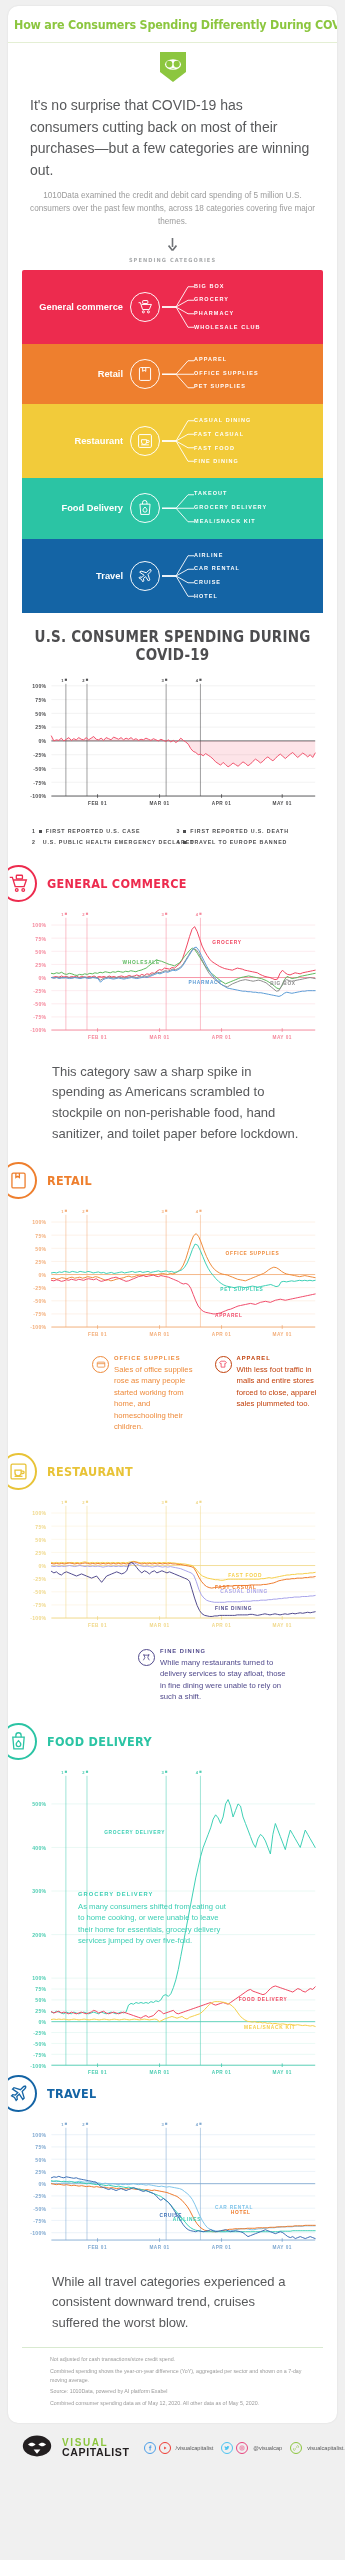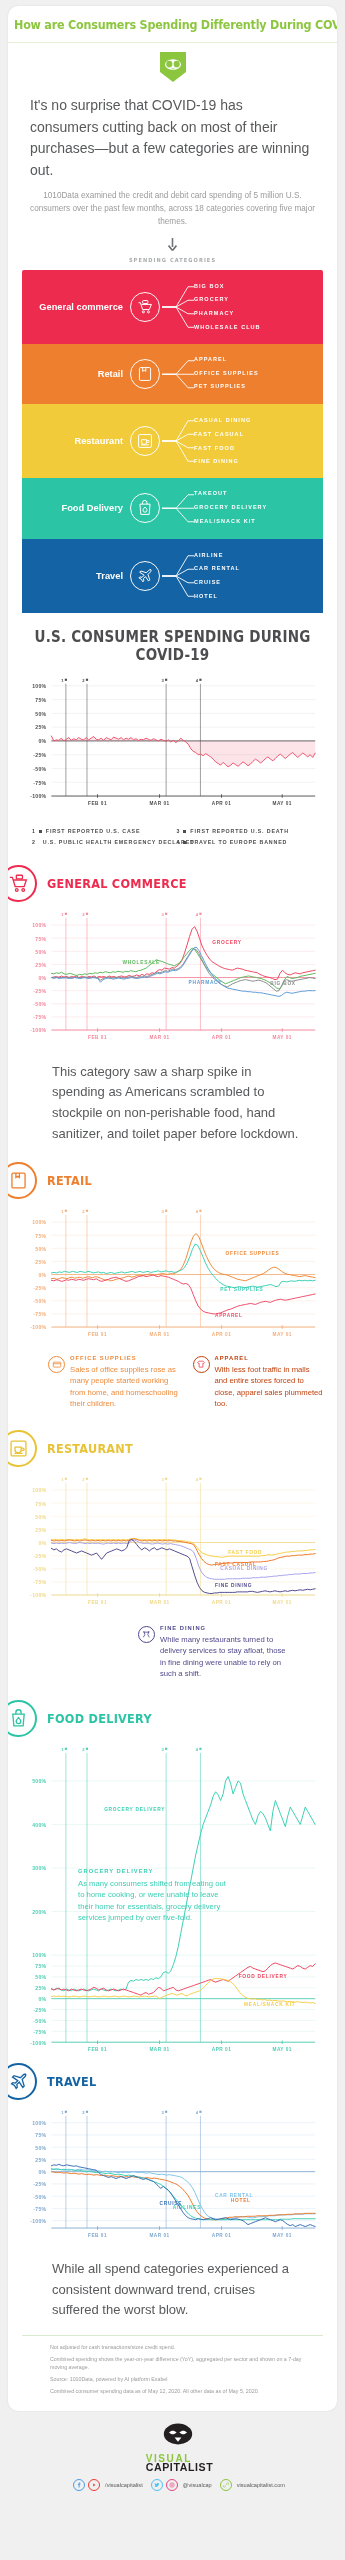--- a/index.html
+++ b/index.html
@@ -159,40 +159,40 @@
   
   .note {
     color: #58595b;
     font-size: 13px;
     line-height: 1.58;
     padding: 8px 34px 4px 44px;
   }
   .note.center-ish { padding-left: 44px; padding-right: 40px; }
 
   
-  .callouts { display: flex; padding: 4px 14px 6px 40px; gap: 14px; }
+  .callouts { display: flex; padding: 4px 14px 6px 40px; gap: 14px; margin-left: 44px; }
   .callout { display: flex; flex: 1; }
   .callout-badge {
     width: 17px; height: 17px; border-radius: 50%;
     border: 1.6px solid currentColor;
     flex: none; margin-right: 5px; margin-top: 1px;
     display: flex; align-items: center; justify-content: center;
   }
   .callout-title {
     font-size: 5.8px; font-weight: bold; letter-spacing: 1px;
     margin-bottom: 3px;
   }
   .callout-body { font-size: 7.7px; line-height: 1.5; }
   .callout-single { display: flex; padding: 6px 48px 6px 130px; }
 
   
   .foot-rule { border-top: 1.4px solid #d9ead0; margin: 10px 14px 0 14px; }
   .foot-notes { padding: 7px 18px 12px 42px; }
   .foot-notes p { color: #9b9b9b; font-size: 5.3px; line-height: 1.65; margin-bottom: 3px; }
-  .brandbar { display: flex; align-items: center; padding: 12px 4px 14px 14px; gap: 6px; flex-direction: column; }
+  .brandbar { display: flex; align-items: center; padding: 12px 4px 14px 14px; gap: 6px; }
   .vc-word { line-height: 0.88; margin-left: 4px; }
   .vc-visual { font-size: 10px; font-weight: bold; letter-spacing: 1.6px; color: #8cc63f;
                font-family: "Liberation Sans", sans-serif; }
   .vc-capital { font-size: 10.6px; font-weight: bold; letter-spacing: 0.6px; color: #231f20; }
   .social { display: flex; align-items: center; gap: 3px; margin-left: 8px; }
   .soc-ring {
     width: 12px; height: 12px; border-radius: 50%;
     border: 1.3px solid currentColor;
     display: flex; align-items: center; justify-content: center;
     flex: none;
@@ -699,21 +699,21 @@
           <line x1="191.42" y1="12" x2="191.42" y2="306" stroke="#4DCDB2" stroke-width="0.55"></line>
           <text x="188.92" y="10" text-anchor="end" font-size="4.2" font-weight="bold" fill="#4DCDB2" font-family="&quot;Liberation Sans&quot;, sans-serif">4</text>
           <rect x="190.32" y="6.8" width="2.2" height="2.2" fill="#4DCDB2"></rect>
           <path d="M40.00 252.02 L42.53 252.91 L45.06 251.14 L47.58 252.02 L50.11 252.91 L52.64 253.79 L55.17 252.02 L57.70 252.91 L60.23 253.79 L62.75 252.02 L65.28 252.91 L67.81 253.79 L70.34 252.91 L72.87 252.02 L75.40 252.91 L77.92 253.79 L80.45 252.91 L82.98 252.02 L85.51 252.91 L88.04 253.79 L90.57 252.02 L93.09 252.91 L95.62 253.79 L98.15 252.91 L100.68 252.02 L103.21 252.91 L105.74 253.79 L108.26 252.91 L110.79 252.02 L113.32 252.91 L115.85 252.02 L118.38 244.95 L120.91 243.18 L123.43 244.06 L125.96 242.29 L128.49 243.18 L131.02 242.29 L133.55 243.18 L136.08 242.29 L138.60 243.18 L141.13 241.41 L143.66 242.29 L146.19 240.52 L148.72 241.41 L151.25 239.64 L153.77 235.21 L156.30 234.33 L158.83 236.10 L161.36 233.44 L163.89 227.25 L166.42 219.28 L168.94 208.67 L171.47 195.39 L174.00 182.12 L176.53 168.85 L179.06 155.58 L181.58 142.30 L184.11 129.03 L186.64 115.76 L189.17 104.70 L191.70 93.64 L194.23 84.79 L196.75 78.15 L199.28 71.52 L201.81 64.88 L204.34 56.03 L206.87 51.61 L209.40 54.70 L211.92 60.45 L214.45 53.82 L216.98 40.55 L219.51 36.12 L222.04 42.76 L224.57 53.82 L227.09 47.18 L229.62 40.55 L232.15 42.76 L234.68 53.82 L237.21 60.45 L239.74 67.09 L242.26 73.73 L244.79 80.36 L247.32 84.79 L249.85 75.94 L252.38 71.52 L254.91 73.73 L257.43 78.15 L259.96 84.79 L262.49 91.42 L265.02 71.52 L267.55 60.45 L270.08 67.09 L272.60 73.73 L275.13 80.36 L277.66 87.00 L280.19 75.94 L282.72 67.09 L285.25 71.52 L287.77 75.94 L290.30 80.36 L292.83 84.79 L295.36 75.94 L297.89 67.09 L300.42 71.52 L302.94 75.94 L305.47 80.36 L308.00 84.79 " fill="none" stroke="#3CCFB4" stroke-width="1" stroke-linejoin="round" stroke-linecap="round"></path>
           <text x="93.6" y="71.51515151515153" font-size="4.9" font-weight="bold" fill="#3CCFB4" letter-spacing="0.75" font-family="&quot;Liberation Sans&quot;, sans-serif">GROCERY DELIVERY</text>
           <path d="M40.00 251.58 L42.53 252.91 L45.06 252.02 L47.58 251.14 L50.11 252.91 L52.64 252.02 L55.17 252.91 L57.70 253.79 L60.23 252.02 L62.75 252.91 L65.28 253.79 L67.81 252.91 L70.34 252.02 L72.87 252.91 L75.40 253.79 L77.92 252.91 L80.45 252.02 L82.98 250.25 L85.51 251.14 L88.04 252.91 L90.57 252.02 L93.09 251.14 L95.62 252.91 L98.15 253.79 L100.68 252.91 L103.21 252.02 L105.74 252.91 L108.26 253.79 L110.79 252.91 L113.32 252.02 L115.85 252.91 L118.38 253.79 L120.91 254.68 L123.43 255.56 L125.96 256.45 L128.49 257.33 L131.02 258.22 L133.55 256.45 L136.08 255.56 L138.60 257.33 L141.13 256.45 L143.66 255.56 L146.19 252.91 L148.72 250.25 L151.25 251.14 L153.77 253.79 L156.30 252.91 L158.83 252.02 L161.36 251.14 L163.89 250.25 L166.42 252.91 L168.94 253.79 L171.47 252.91 L174.00 252.02 L176.53 251.14 L179.06 250.25 L181.58 249.37 L184.11 248.48 L186.64 247.60 L189.17 246.72 L191.70 245.83 L194.23 244.95 L196.75 244.06 L199.28 243.18 L201.81 242.29 L204.34 244.06 L206.87 244.95 L209.40 244.06 L211.92 243.18 L214.45 242.29 L216.98 243.18 L219.51 244.06 L222.04 242.29 L224.57 240.52 L227.09 238.75 L229.62 236.98 L232.15 235.21 L234.68 233.44 L237.21 231.67 L239.74 229.90 L242.26 229.02 L244.79 230.79 L247.32 231.67 L249.85 232.56 L252.38 233.44 L254.91 234.33 L257.43 233.44 L259.96 230.79 L262.49 228.13 L265.02 226.36 L267.55 225.48 L270.08 226.36 L272.60 227.25 L275.13 228.13 L277.66 229.02 L280.19 229.90 L282.72 230.79 L285.25 231.67 L287.77 229.90 L290.30 228.13 L292.83 229.02 L295.36 230.79 L297.89 231.67 L300.42 229.90 L302.94 228.13 L305.47 229.02 L308.00 226.36 " fill="none" stroke="#F0455F" stroke-width="1" stroke-linejoin="round" stroke-linecap="round"></path>
           <text x="230.28" y="240.9636363636364" font-size="4.9" font-weight="bold" fill="#F0455F" letter-spacing="0.75" font-family="&quot;Liberation Sans&quot;, sans-serif">FOOD DELIVERY</text>
           <path d="M40.00 259.55 L42.55 259.10 L45.10 259.55 L47.66 259.10 L50.21 259.55 L52.76 259.10 L55.31 259.55 L57.87 259.99 L60.42 259.55 L62.97 259.10 L65.52 259.55 L68.08 259.99 L70.63 259.55 L73.18 259.10 L75.73 259.55 L78.29 259.99 L80.84 259.55 L83.39 259.10 L85.94 259.55 L88.50 259.99 L91.05 259.55 L93.60 259.10 L96.15 259.55 L98.70 259.99 L101.26 259.55 L103.81 259.10 L106.36 259.55 L108.91 259.99 L111.47 259.55 L114.02 259.10 L116.57 259.55 L119.12 259.99 L121.68 259.55 L124.23 259.10 L126.78 259.55 L129.33 259.99 L131.89 259.55 L134.44 259.10 L136.99 259.55 L139.54 259.99 L142.10 259.55 L144.65 259.10 L147.20 259.55 L149.75 261.76 L152.30 260.43 L154.86 259.10 L157.41 258.22 L159.96 257.33 L162.51 256.45 L165.07 257.33 L167.62 258.22 L170.17 257.33 L172.72 256.45 L175.28 258.22 L177.83 259.10 L180.38 257.33 L182.93 256.45 L185.49 255.56 L188.04 254.68 L190.59 253.79 L193.14 252.02 L195.70 249.37 L198.25 246.72 L200.80 244.06 L203.35 242.29 L205.90 241.41 L208.46 241.41 L211.01 241.41 L213.56 241.85 L216.11 242.29 L218.67 243.18 L221.22 244.06 L223.77 245.83 L226.32 248.48 L228.88 252.02 L231.43 255.56 L233.98 258.22 L236.53 259.99 L239.09 261.32 L241.64 261.76 L244.19 262.20 L246.74 261.76 L249.30 262.64 L251.85 262.20 L254.40 263.08 L256.95 262.64 L259.50 263.53 L262.06 263.08 L264.61 263.97 L267.16 263.53 L269.71 263.97 L272.27 264.41 L274.82 263.97 L277.37 264.41 L279.92 264.85 L282.48 264.41 L285.03 264.85 L287.58 265.30 L290.13 264.85 L292.69 265.30 L295.24 265.74 L297.79 265.30 L300.34 265.74 L302.90 266.18 L305.45 265.74 L308.00 266.62 " fill="none" stroke="#F5CE48" stroke-width="1" stroke-linejoin="round" stroke-linecap="round"></path>
           <text x="235.64" y="268.83636363636367" font-size="4.9" font-weight="bold" fill="#F5CE48" letter-spacing="0.75" font-family="&quot;Liberation Sans&quot;, sans-serif">MEAL/SNACK KIT</text>
         </svg>
-    <div style="position: relative; margin: -198px 0px 15px 66px; width: 152px; color: rgb(60, 207, 180);">
+    <div style="position: relative; margin: -198px 0px 4px 66px; width: 152px; color: rgb(60, 207, 180);">
           <div class="callout-title">GROCERY DELIVERY</div>
           <div class="callout-body" style="margin-top:4px">As many consumers shifted from eating out to home cooking, or were unable to leave their home for essentials, grocery delivery services jumped by over five-fold.</div>
         </div>
         <div style="height: 110px;"></div>
       </div>
 
     <div class="sec-head" style="color:#1464A5">
       <div class="sec-badge">
         <svg width="21" height="21" viewBox="0 0 24 24" fill="none" stroke="#1464A5" stroke-width="1.5">
           <path d="M20.5 4.2c-.9-.9-2.2-.6-3.2.4l-3.1 3.1-7.4-2.3-1.6 1.6 6 4-2.8 2.8-3-.5-1.3 1.3 3.3 1.9 1.9 3.3 1.3-1.3-.5-3 2.8-2.8 4 6 1.6-1.6-2.3-7.4 3.1-3.1c1-1 1.3-2.3.2-3.4z"></path>
@@ -765,21 +765,21 @@
           <path d="M40.00 66.76 L42.60 66.27 L45.20 66.76 L47.81 66.27 L50.41 66.76 L53.01 67.26 L55.61 66.76 L58.21 66.27 L60.82 66.76 L63.42 67.26 L66.02 66.76 L68.62 66.27 L71.22 66.76 L73.83 67.26 L76.43 66.76 L79.03 67.26 L81.63 67.76 L84.23 67.26 L86.83 67.76 L89.44 68.26 L92.04 68.76 L94.64 68.26 L97.24 68.76 L99.84 69.25 L102.45 68.76 L105.05 69.25 L107.65 69.75 L110.25 69.25 L112.85 69.75 L115.46 69.25 L118.06 69.75 L120.66 69.25 L123.26 68.76 L125.86 69.25 L128.47 69.75 L131.07 69.25 L133.67 69.75 L136.27 70.25 L138.87 69.75 L141.48 70.25 L144.08 70.75 L146.68 71.24 L149.28 71.74 L151.88 71.24 L154.49 71.74 L157.09 72.24 L159.69 71.74 L162.29 72.24 L164.89 72.74 L167.50 73.24 L170.10 73.73 L172.70 74.73 L175.30 76.72 L177.90 78.71 L180.50 81.20 L183.11 84.68 L185.71 89.66 L188.31 95.64 L190.91 101.61 L193.51 106.59 L196.12 110.57 L198.72 113.56 L201.32 115.05 L203.92 116.04 L206.52 116.54 L209.13 117.04 L211.73 117.54 L214.33 117.54 L216.93 117.54 L219.53 117.04 L222.14 116.54 L224.74 116.04 L227.34 115.55 L229.94 115.05 L232.54 114.55 L235.15 114.55 L237.75 114.55 L240.35 115.05 L242.95 115.55 L245.55 115.55 L248.16 115.05 L250.76 114.55 L253.36 114.55 L255.96 114.05 L258.56 114.05 L261.17 113.56 L263.77 113.56 L266.37 113.56 L268.97 113.06 L271.57 113.06 L274.17 112.56 L276.78 112.56 L279.38 112.56 L281.98 112.56 L284.58 112.56 L287.18 112.06 L289.79 112.06 L292.39 112.06 L294.99 112.06 L297.59 111.56 L300.19 111.56 L302.80 111.56 L305.40 111.56 L308.00 111.56 " fill="none" stroke="#7FC4EA" stroke-width="1" stroke-linejoin="round" stroke-linecap="round"></path>
           <text x="206.16" y="94.64" font-size="4.9" font-weight="bold" fill="#7FC4EA" letter-spacing="0.75" font-family="&quot;Liberation Sans&quot;, sans-serif">CAR RENTAL</text>
           <path d="M40.00 68.76 L42.55 69.25 L45.10 69.75 L47.66 69.25 L50.21 69.75 L52.76 70.25 L55.31 69.75 L57.87 70.25 L60.42 70.75 L62.97 70.25 L65.52 70.75 L68.08 71.24 L70.63 70.75 L73.18 71.24 L75.73 71.74 L78.29 71.24 L80.84 71.74 L83.39 72.24 L85.94 71.74 L88.50 72.24 L91.05 72.74 L93.60 72.24 L96.15 72.74 L98.70 73.24 L101.26 72.74 L103.81 73.24 L106.36 73.73 L108.91 73.24 L111.47 73.73 L114.02 74.23 L116.57 73.73 L119.12 74.23 L121.68 73.73 L124.23 74.23 L126.78 74.73 L129.33 74.23 L131.89 74.73 L134.44 75.23 L136.99 74.73 L139.54 75.23 L142.10 75.72 L144.65 75.23 L147.20 75.72 L149.75 76.22 L152.30 76.72 L154.86 77.22 L157.41 77.72 L159.96 78.71 L162.51 79.71 L165.07 80.70 L167.62 81.70 L170.17 83.69 L172.72 85.68 L175.28 88.67 L177.83 91.65 L180.38 95.64 L182.93 100.61 L185.49 105.59 L188.04 109.57 L190.59 112.56 L193.14 114.55 L195.70 116.04 L198.25 116.54 L200.80 117.04 L203.35 117.54 L205.90 117.54 L208.46 117.54 L211.01 117.04 L213.56 116.54 L216.11 116.04 L218.67 115.55 L221.22 115.05 L223.77 115.05 L226.32 114.55 L228.88 114.55 L231.43 114.55 L233.98 114.55 L236.53 114.55 L239.09 114.05 L241.64 114.05 L244.19 114.05 L246.74 114.05 L249.30 113.56 L251.85 113.56 L254.40 113.56 L256.95 113.56 L259.50 113.56 L262.06 113.06 L264.61 113.06 L267.16 113.06 L269.71 112.56 L272.27 112.56 L274.82 112.56 L277.37 112.56 L279.92 112.06 L282.48 112.06 L285.03 112.06 L287.58 111.56 L290.13 111.56 L292.69 111.56 L295.24 111.56 L297.79 111.07 L300.34 111.07 L302.90 111.07 L305.45 111.07 L308.00 111.07 " fill="none" stroke="#EE7A2C" stroke-width="1" stroke-linejoin="round" stroke-linecap="round"></path>
           <text x="222.24" y="99.61777777777777" font-size="4.9" font-weight="bold" fill="#EE7A2C" letter-spacing="0.75" font-family="&quot;Liberation Sans&quot;, sans-serif">HOTEL</text>
           <path d="M40.00 65.77 L42.53 66.27 L45.06 65.77 L47.58 66.27 L50.11 66.76 L52.64 66.27 L55.17 66.76 L57.70 67.26 L60.23 66.76 L62.75 67.26 L65.28 67.76 L67.81 67.26 L70.34 67.76 L72.87 68.26 L75.40 68.76 L77.92 68.26 L80.45 68.76 L82.98 69.25 L85.51 69.75 L88.04 69.25 L90.57 69.75 L93.09 70.25 L95.62 70.75 L98.15 70.25 L100.68 70.75 L103.21 71.24 L105.74 71.74 L108.26 71.24 L110.79 71.74 L113.32 72.24 L115.85 72.74 L118.38 72.24 L120.91 72.74 L123.43 73.24 L125.96 73.73 L128.49 74.23 L131.02 74.73 L133.55 75.23 L136.08 75.72 L138.60 76.72 L141.13 77.72 L143.66 78.71 L146.19 79.71 L148.72 80.70 L151.25 81.70 L153.77 83.69 L156.30 85.68 L158.83 87.67 L161.36 90.66 L163.89 93.64 L166.42 96.63 L168.94 99.62 L171.47 102.60 L174.00 105.59 L176.53 108.58 L179.06 111.56 L181.58 113.56 L184.11 115.05 L186.64 116.04 L189.17 116.54 L191.70 117.04 L194.23 117.54 L196.75 117.54 L199.28 117.54 L201.81 117.54 L204.34 117.54 L206.87 117.54 L209.40 117.54 L211.92 117.54 L214.45 117.54 L216.98 117.54 L219.51 117.54 L222.04 117.54 L224.57 117.54 L227.09 117.54 L229.62 117.54 L232.15 117.54 L234.68 117.54 L237.21 117.54 L239.74 117.54 L242.26 117.54 L244.79 117.54 L247.32 117.54 L249.85 117.54 L252.38 117.54 L254.91 117.54 L257.43 117.54 L259.96 117.54 L262.49 117.54 L265.02 117.54 L267.55 117.54 L270.08 117.54 L272.60 117.04 L275.13 117.04 L277.66 117.04 L280.19 117.04 L282.72 117.04 L285.25 116.54 L287.77 116.54 L290.30 116.54 L292.83 116.54 L295.36 116.54 L297.89 116.54 L300.42 116.54 L302.94 116.54 L305.47 116.54 L308.00 116.54 " fill="none" stroke="#3CCFB4" stroke-width="1" stroke-linejoin="round" stroke-linecap="round"></path>
           <text x="163.28" y="106.58666666666667" font-size="4.9" font-weight="bold" fill="#3CCFB4" letter-spacing="0.75" font-family="&quot;Liberation Sans&quot;, sans-serif">AIRLINES</text>
           <path d="M40.00 62.78 L42.53 61.79 L45.06 62.28 L47.58 61.29 L50.11 62.28 L52.64 62.78 L55.17 61.79 L57.70 62.28 L60.23 62.78 L62.75 63.28 L65.28 62.78 L67.81 63.78 L70.34 64.28 L72.87 64.77 L75.40 65.27 L77.92 65.77 L80.45 66.27 L82.98 66.76 L85.51 67.26 L88.04 69.75 L90.57 71.74 L93.09 72.74 L95.62 73.73 L98.15 74.73 L100.68 73.73 L103.21 74.73 L105.74 75.72 L108.26 74.73 L110.79 73.73 L113.32 74.73 L115.85 75.72 L118.38 74.73 L120.91 73.73 L123.43 72.74 L125.96 73.73 L128.49 74.73 L131.02 75.72 L133.55 76.72 L136.08 75.72 L138.60 76.72 L141.13 77.72 L143.66 78.71 L146.19 80.70 L148.72 83.69 L151.25 85.68 L153.77 83.69 L156.30 85.68 L158.83 87.67 L161.36 90.66 L163.89 94.64 L166.42 98.62 L168.94 102.60 L171.47 106.59 L174.00 110.57 L176.53 113.56 L179.06 115.55 L181.58 116.54 L184.11 117.04 L186.64 117.54 L189.17 116.54 L191.70 117.04 L194.23 117.54 L196.75 117.04 L199.28 116.54 L201.81 115.55 L204.34 116.54 L206.87 117.54 L209.40 117.04 L211.92 116.54 L214.45 116.04 L216.98 115.55 L219.51 116.54 L222.04 117.54 L224.57 117.04 L227.09 116.54 L229.62 117.04 L232.15 117.54 L234.68 118.53 L237.21 120.52 L239.74 122.52 L242.26 121.52 L244.79 120.52 L247.32 119.53 L249.85 118.53 L252.38 117.54 L254.91 116.54 L257.43 115.55 L259.96 116.54 L262.49 117.54 L265.02 118.53 L267.55 119.53 L270.08 118.53 L272.60 117.54 L275.13 118.53 L277.66 120.52 L280.19 122.52 L282.72 123.51 L285.25 122.52 L287.77 124.51 L290.30 123.51 L292.83 122.52 L295.36 123.51 L297.89 124.51 L300.42 123.51 L302.94 122.52 L305.47 123.51 L308.00 124.51 " fill="none" stroke="#3C6FB5" stroke-width="1" stroke-linejoin="round" stroke-linecap="round"></path>
           <text x="149.88" y="102.60444444444444" font-size="4.9" font-weight="bold" fill="#3C6FB5" letter-spacing="0.75" font-family="&quot;Liberation Sans&quot;, sans-serif">CRUISE</text>
         </svg>
     </div>
-    <div class="note center-ish">While all spend categories experienced a consistent downward trend, cruises suffered the worst blow.</div>
+    <div class="note center-ish">While all travel categories experienced a consistent downward trend, cruises suffered the worst blow.</div>
 
     <div class="foot-rule"></div>
     <div class="foot-notes" id="foot-notes">
         <p>Not adjusted for cash transactions/store credit spend.</p>
         <p>Combined spending shows the year-on-year difference (YoY), aggregated per sector and shown on a 7-day moving average.</p>
         <p>Source: 1010Data, powered by AI platform Exabel</p>
         <p>Combined consumer spending data as of May 12, 2020. All other data as of May 5, 2020.</p>
       </div>
   </div>
 

